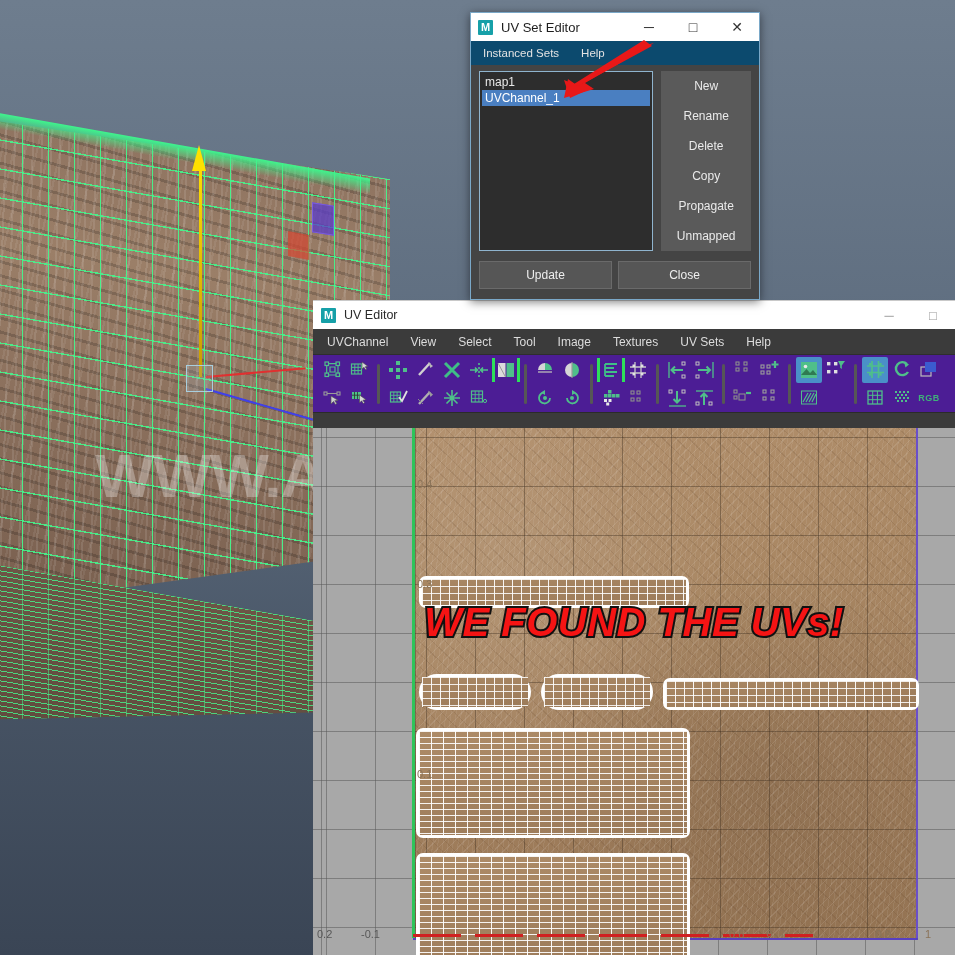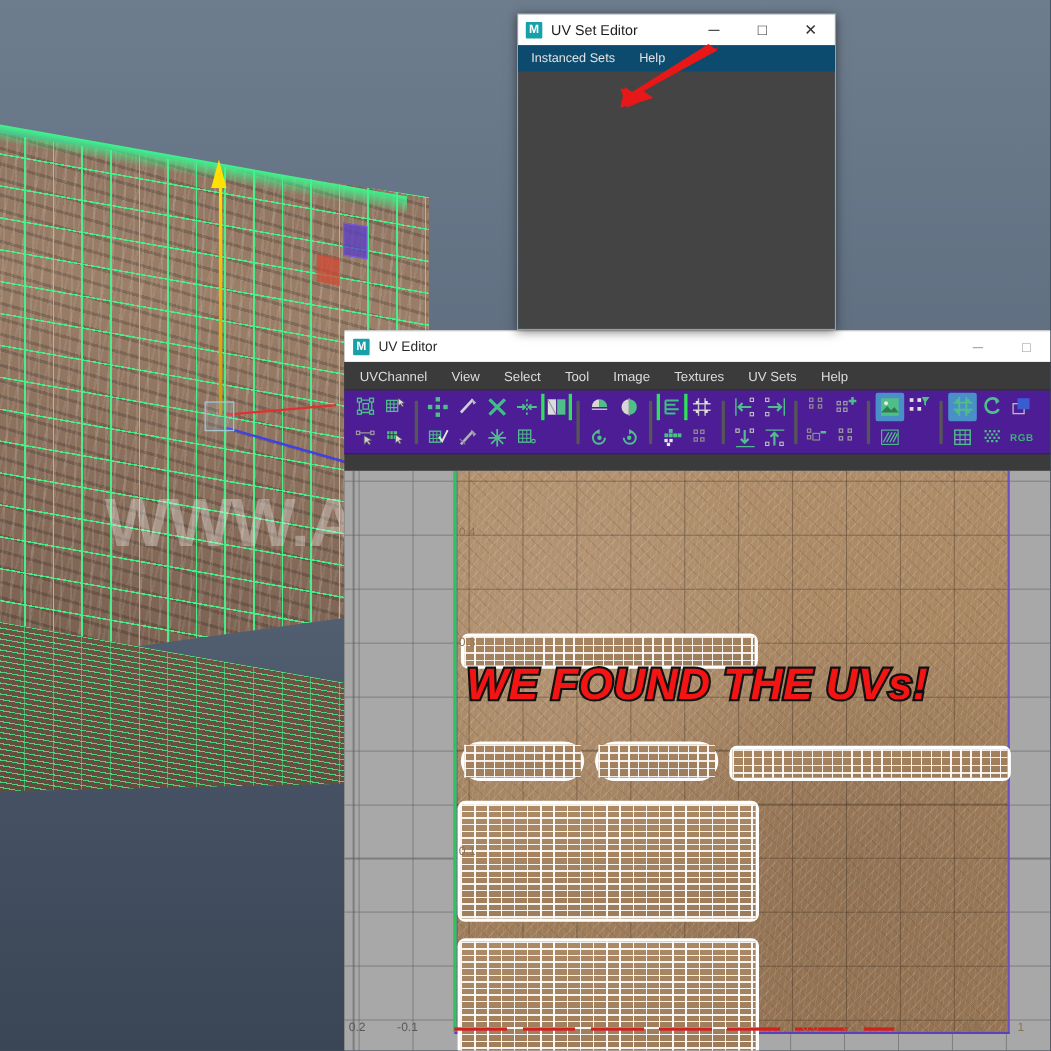--- a/index.html
+++ b/index.html
@@ -801,21 +801,39 @@
         <div class="uvse-wbtn">□</div>
         <div class="uvse-wbtn">✕</div>
       </div>
     </div>
 
     <div class="uvse-menu">
       <span>Instanced Sets</span>
       <span>Help</span>
     </div>
 
-
+    <div class="uvse-body">
+      <div class="uvse-list">
+        <div class="uvse-item">map1</div>
+        <div class="uvse-item sel">UVChannel_1</div>
+      </div>
+      <div class="uvse-btncol">
+        <button class="uvse-btn">New</button>
+        <button class="uvse-btn">Rename</button>
+        <button class="uvse-btn">Delete</button>
+        <button class="uvse-btn">Copy</button>
+        <button class="uvse-btn">Propagate</button>
+        <button class="uvse-btn">Unmapped</button>
+      </div>
+    </div>
+
+    <div class="uvse-footer">
+      <button class="uvse-fbtn">Update</button>
+      <button class="uvse-fbtn">Close</button>
+    </div>
   </div>
 
   <svg class="red-arrow" width="130" height="80" viewBox="0 0 130 80">
     <path d="M122 6 L52 44 L62 48 L40 58 L34 40 L44 44 L114 0 Z" fill="#e81818"></path>
     <path d="M120 4 C95 18 70 32 48 46 L38 39 L34 58 L64 49 L55 43 C78 30 102 16 124 3 Z" fill="#e81818"></path>
   </svg>
 
 </div>
 
 </body></html>

